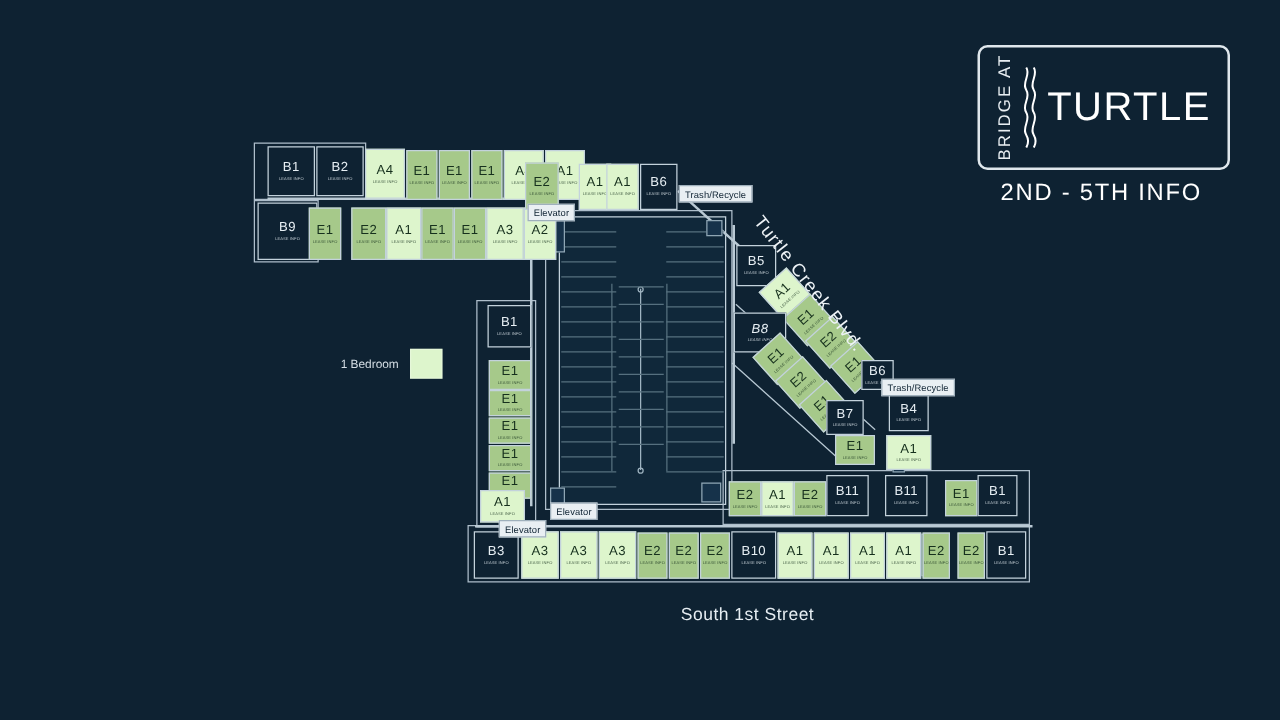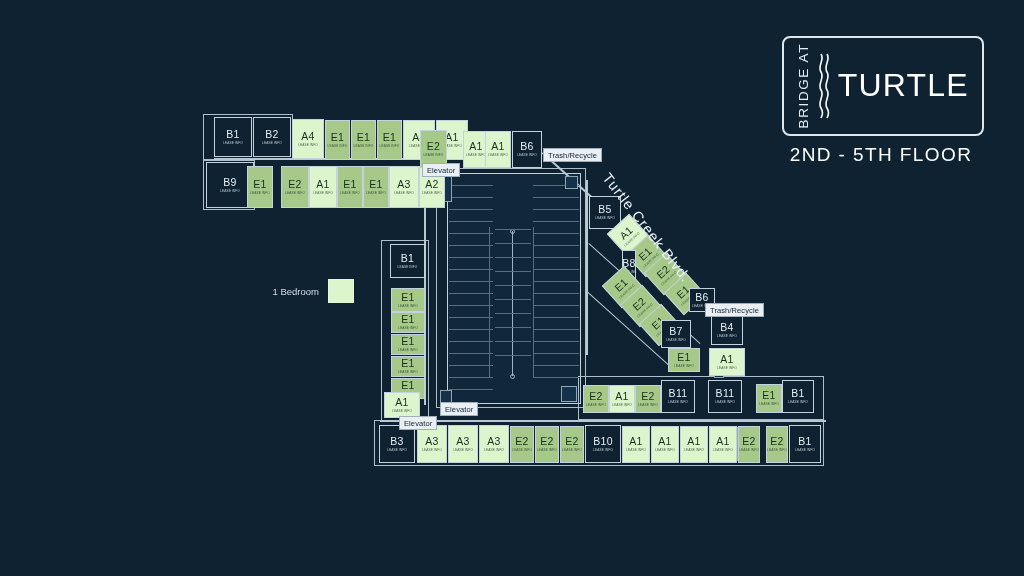--- a/index.html
+++ b/index.html
@@ -287,21 +287,21 @@
         <span class="sub">LEASE INFO</span>
       </div>
       <div class="unit t-eff diag" style="left: 650px; top: 259px; width: 30px; height: 30px;">
         <span class="code">E2</span>
         <span class="sub">LEASE INFO</span>
       </div>
       <div class="unit t-eff diag" style="left: 670px; top: 279px; width: 30px; height: 30px;">
         <span class="code">E1</span>
         <span class="sub">LEASE INFO</span>
       </div>
-      <div class="unit t-2br" style="left: 622px; top: 250px; width: 14px; height: 32px;">
+      <div class="unit t-2br" style="left: 587px; top: 250px; width: 42px; height: 32px; font-style: italic;">
         <span class="code">B8</span>
         <span class="sub">LEASE INFO</span>
       </div>
       <div class="unit t-eff diag" style="left: 608px; top: 272px; width: 30px; height: 30px;">
         <span class="code">E1</span>
         <span class="sub">LEASE INFO</span>
       </div>
       <div class="unit t-eff diag" style="left: 626px; top: 291px; width: 30px; height: 30px;">
         <span class="code">E2</span>
         <span class="sub">LEASE INFO</span>
@@ -456,29 +456,30 @@
       <div class="pill" style="left: 399px; top: 416px;">Elevator</div>
     </div>
 
   <div id="legend">
     <div class="legend-row">
       <span class="legend-label">1 Bedroom</span>
       <span class="legend-swatch sw-1br"></span>
     </div>
   </div>
 
+  <div id="street-south">South 1st Street</div>
   <div id="street-blvd">Turtle Creek Blvd.</div>
 
   <div id="logo-box">
     <div id="logo-inner">
       <div id="logo-bridge">BRIDGE AT</div>
       <svg id="logo-wave" viewBox="0 0 13 68">
         <path d="M3 2 C7 8, -1 14, 3 20 C7 26, -1 32, 3 38 C7 44, -1 50, 3 56 C6 61, 4 64, 3 66" fill="none" stroke="#ffffff" stroke-width="1.6"></path>
         <path d="M9 2 C13 8, 5 14, 9 20 C13 26, 5 32, 9 38 C13 44, 5 50, 9 56 C12 61, 10 64, 9 66" fill="none" stroke="#ffffff" stroke-width="1.6"></path>
       </svg>
       <div id="logo-words">
         <span class="logo-word">TURTLE</span>
       </div>
     </div>
   </div>
-  <div id="floor-caption">2ND - 5TH FLOOR</div>
+  <div id="floor-caption">2ND - 5TH INFO</div>
 
 </div>
 
 </body></html>

